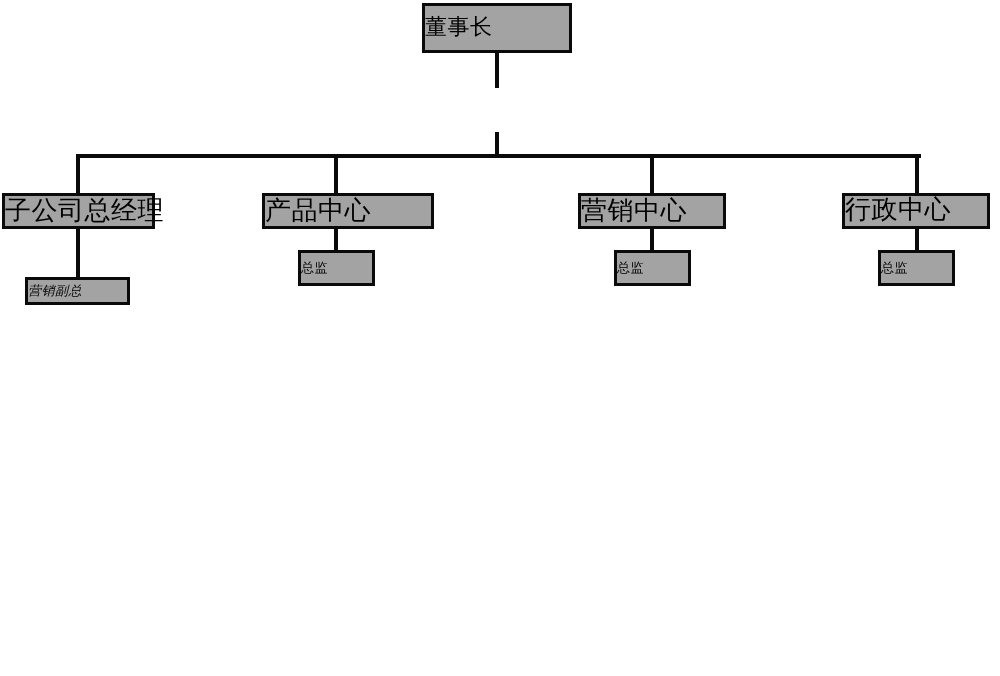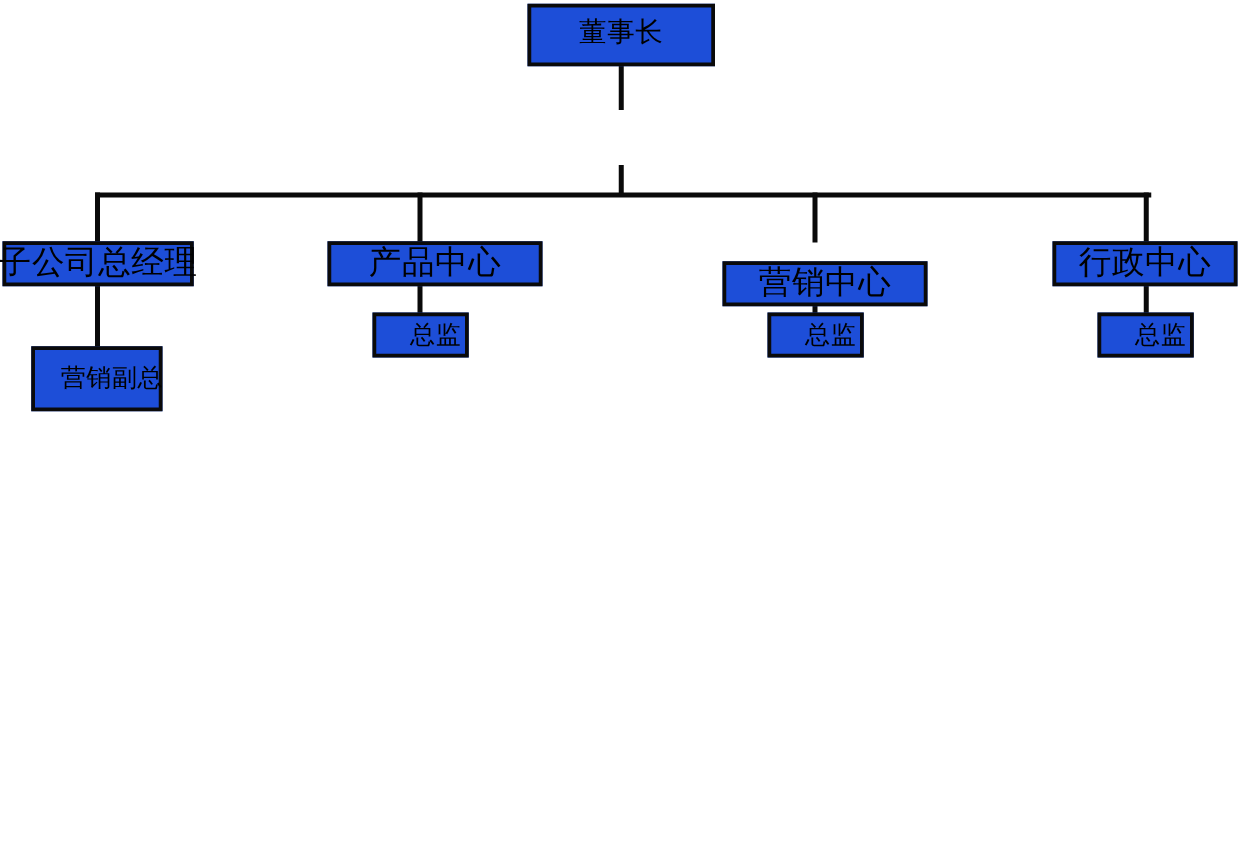--- a/index.html
+++ b/index.html
@@ -12,38 +12,37 @@
     position: relative;
     width: 1000px;
     height: 676px;
     background: #ffffff;
     font-family: "DejaVu Sans", "Liberation Sans", sans-serif;
     overflow: hidden;
   }
   .org-node {
     position: absolute;
     box-sizing: border-box;
-    background: #1d4ed8;
+    background: #a3a3a3;
     border: 3px solid #0a0a0a;
     display: flex;
     align-items: center;
-    justify-content: center;
     color: #000000;
     line-height: 1;
     white-space: nowrap;
     letter-spacing: 0.5px;
   }
   .org-node .node-label {
     display: block;
     transform: translateY(-1px);
   }
   .level-0 { font-size: 22px; }
   .level-1 { font-size: 21px; }
   .level-2 { font-size: 26px; }
-  .level-3 { font-size: 20px; padding-left: 24px; }
+  .level-3 { font-size: 13px; }
 
   .connector {
     position: absolute;
     background: #0a0a0a;
   }
   .connector.v { width: 4px; }
   .connector.h { height: 4px; }
 </style>
 </head>
 <body>
@@ -72,29 +71,29 @@
 
 
   <div class="org-node level-2" style="left:2px; top:193px; width:153px; height:36px;">
     <span class="node-label">子公司总经理</span>
   </div>
 
   <div class="org-node level-2" style="left:262px; top:193px; width:172px; height:36px;">
     <span class="node-label">产品中心</span>
   </div>
 
-  <div class="org-node level-2" style="left:578px; top:193px; width:164px; height:36px;margin-top:16px;">
+  <div class="org-node level-2" style="left:578px; top:193px; width:148px; height:36px;">
     <span class="node-label">营销中心</span>
   </div>
 
   <div class="org-node level-2" style="left:842px; top:193px; width:148px; height:36px;font-family:Liberation Serif, serif;">
     <span class="node-label">行政中心</span>
   </div>
 
-  <div class="org-node level-3" style="left:25px; top:277px; width:105px; height:52px;">
+  <div class="org-node level-3" style="left:25px; top:277px; width:105px; height:28px;font-style:italic;">
     <span class="node-label">营销副总</span>
   </div>
 
   <div class="org-node level-3" style="left:298px; top:250px; width:77px; height:36px;">
     <span class="node-label">总监</span>
   </div>
 
   <div class="org-node level-3" style="left:614px; top:250px; width:77px; height:36px;">
     <span class="node-label">总监</span>
   </div>

